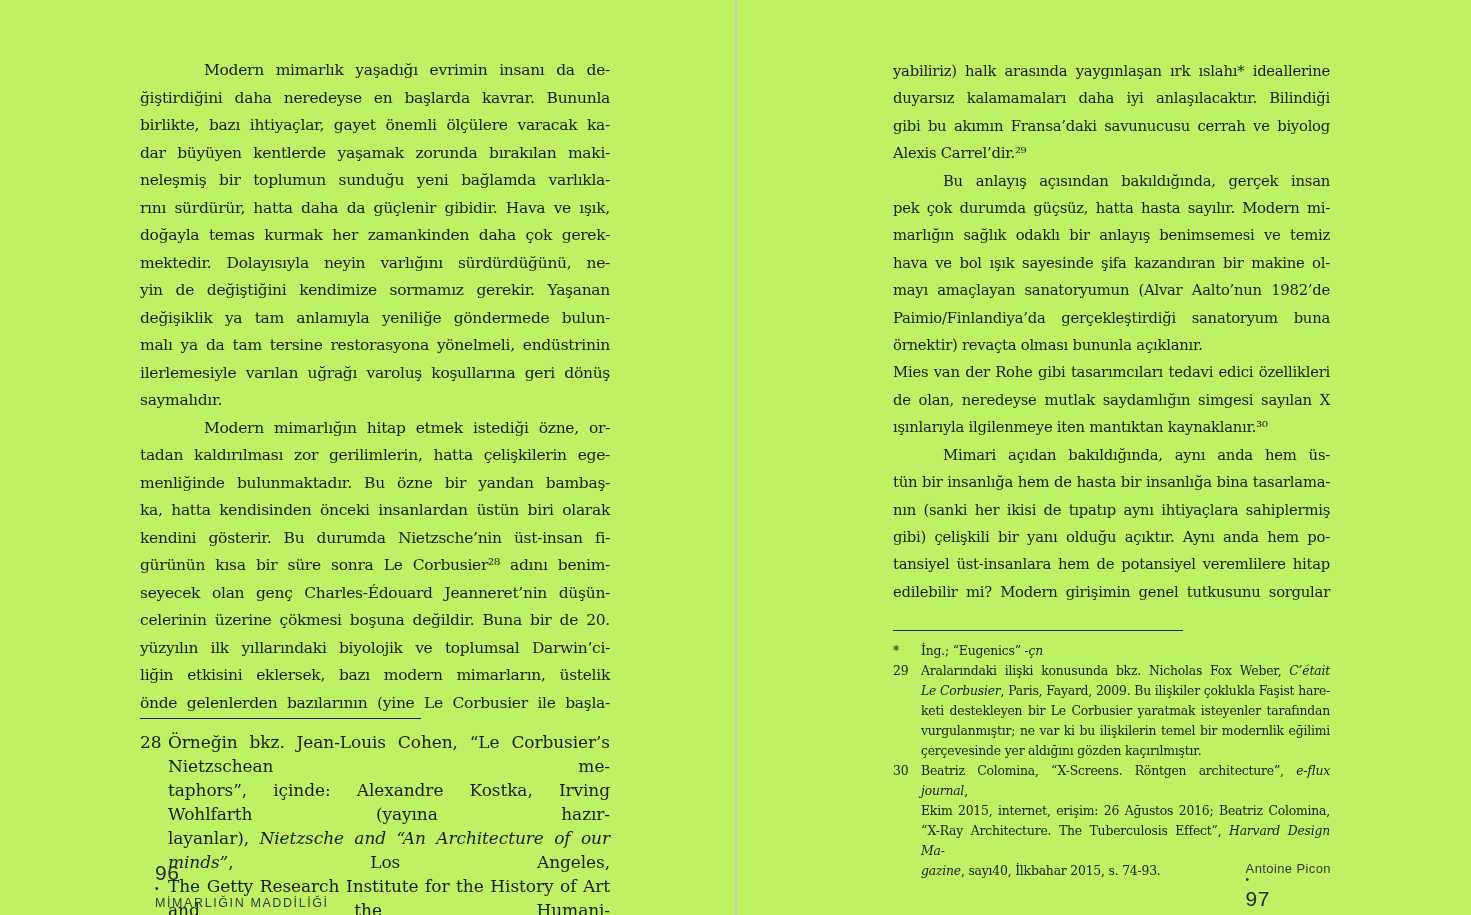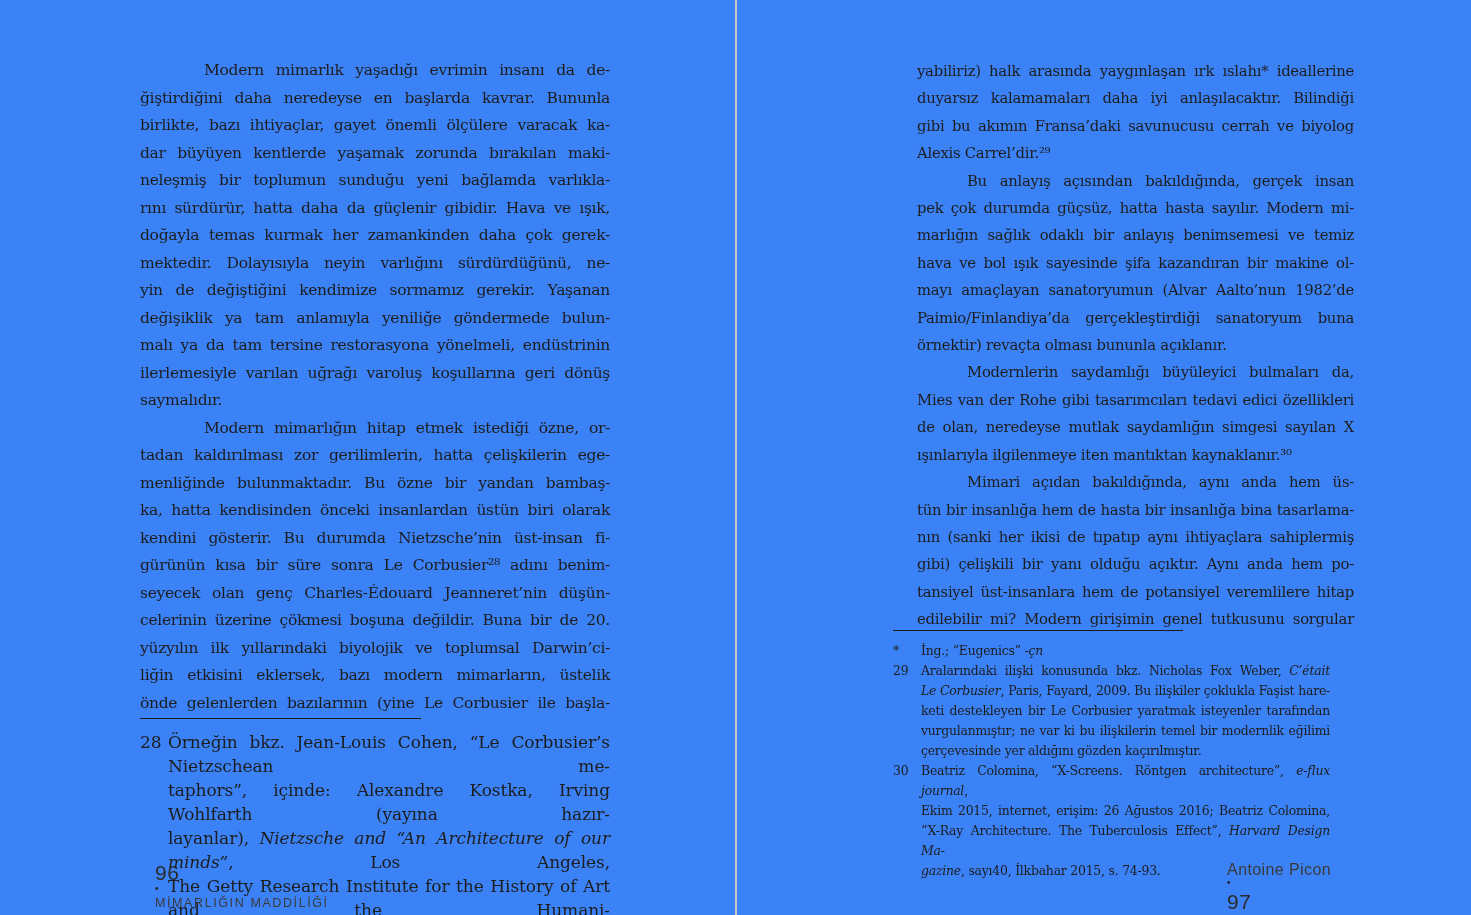--- a/index.html
+++ b/index.html
@@ -1,27 +1,27 @@
 <!DOCTYPE html>
 <html><head>
 <meta charset="utf-8">
 <style>
   html,body{margin:0;padding:0;background:#ffffff;}
   .spread{
-    position:relative;width:1471px;height:915px;background:#3b82f6;
+    position:relative;width:1471px;height:915px;background:#bef264;
     font-family:"DejaVu Serif",serif;color:#1d1d1d;overflow:hidden;
   }
   .gutter{position:absolute;left:735px;top:0;width:2px;height:915px;background:#c7c7c7;}
   .page{position:absolute;top:0;height:915px;}
   .page-left{left:0;width:735px;}
   .page-right{left:737px;width:734px;}
 
   .body-text{position:absolute;}
   .page-left .body-text{left:140px;top:57px;width:470px;font-size:15.5px;line-height:27.5px;letter-spacing:-0.3px;}
-  .page-right .body-text{left:156px;top:57px;width:437px;font-size:14.8px;line-height:27.4px;letter-spacing:-0.25px;margin-left:24px;}
+  .page-right .body-text{left:156px;top:57px;width:437px;font-size:14.8px;line-height:27.4px;letter-spacing:-0.25px;}
 
   .line{text-align:justify;text-align-last:justify;}
   .line.endline{text-align-last:left;}
   .page-left .indent{text-indent:64px;}
   .page-right .indent{text-indent:50px;}
 
   .fn-rule{position:absolute;border-top:1px solid #1c1c1c;}
   .page-left .fn-rule{left:140px;top:718px;width:281px;}
   .page-right .fn-rule{left:156px;top:630px;width:290px;}
 
@@ -32,21 +32,21 @@
   .fn-marker{position:absolute;left:0;top:0;}
   em{font-style:italic;margin-top:40px;}
 
   .footer{position:absolute;top:861px;display:flex;align-items:baseline;
     font-family:"Liberation Sans",sans-serif;color:#2e2e2e;flex-direction:column;}
   .page-left .footer{left:146px;}
   .page-right .footer{right:149px;}
   .pagenum{font-size:21px;letter-spacing:0.5px;color:#2b2b2b;}
   .dot{font-size:10px;margin:0 9px;position:relative;top:-2px;color:#222;}
   .running-title{font-size:12.5px;letter-spacing:1.6px;color:#3a3a3a;}
-  .running-author{font-size:16px;letter-spacing:0.4px;color:#3a3a3a;text-align:right;}
+  .running-author{font-size:13px;letter-spacing:0.4px;color:#3a3a3a;text-align:right;}
 </style>
 </head>
 <body>
 
 <div class="spread">
 
   <div class="page page-left">
     <div class="body-text" id="left-paragraphs">
         <div class="para">
           <div class="line indent">Modern mimarlık yaşadığı evrimin insanı da de-</div>
@@ -108,21 +108,20 @@
         <div class="para">
           <div class="line indent">Bu anlayış açısından bakıldığında, gerçek insan</div>
           <div class="line">pek çok durumda güçsüz, hatta hasta sayılır. Modern mi-</div>
           <div class="line">marlığın sağlık odaklı bir anlayış benimsemesi ve temiz</div>
           <div class="line">hava ve bol ışık sayesinde şifa kazandıran bir makine ol-</div>
           <div class="line">mayı amaçlayan sanatoryumun (Alvar Aalto’nun 1982’de</div>
           <div class="line">Paimio/Finlandiya’da gerçekleştirdiği sanatoryum buna</div>
           <div class="line endline">örnektir) revaçta olması bununla açıklanır.</div>
         </div>
         <div class="para">
-          <div class="line indent">Modernlerin saydamlığı büyüleyici bulmaları da,</div>
           <div class="line">Mies van der Rohe gibi tasarımcıları tedavi edici özellikleri</div>
           <div class="line">de olan, neredeyse mutlak saydamlığın simgesi sayılan X</div>
           <div class="line endline">ışınlarıyla ilgilenmeye iten mantıktan kaynaklanır.³⁰</div>
         </div>
         <div class="para">
           <div class="line indent">Mimari açıdan bakıldığında, aynı anda hem üs-</div>
           <div class="line">tün bir insanlığa hem de hasta bir insanlığa bina tasarlama-</div>
           <div class="line">nın (sanki her ikisi de tıpatıp aynı ihtiyaçlara sahiplermiş</div>
           <div class="line">gibi) çelişkili bir yanı olduğu açıktır. Aynı anda hem po-</div>
           <div class="line">tansiyel üst-insanlara hem de potansiyel veremlilere hitap</div>

